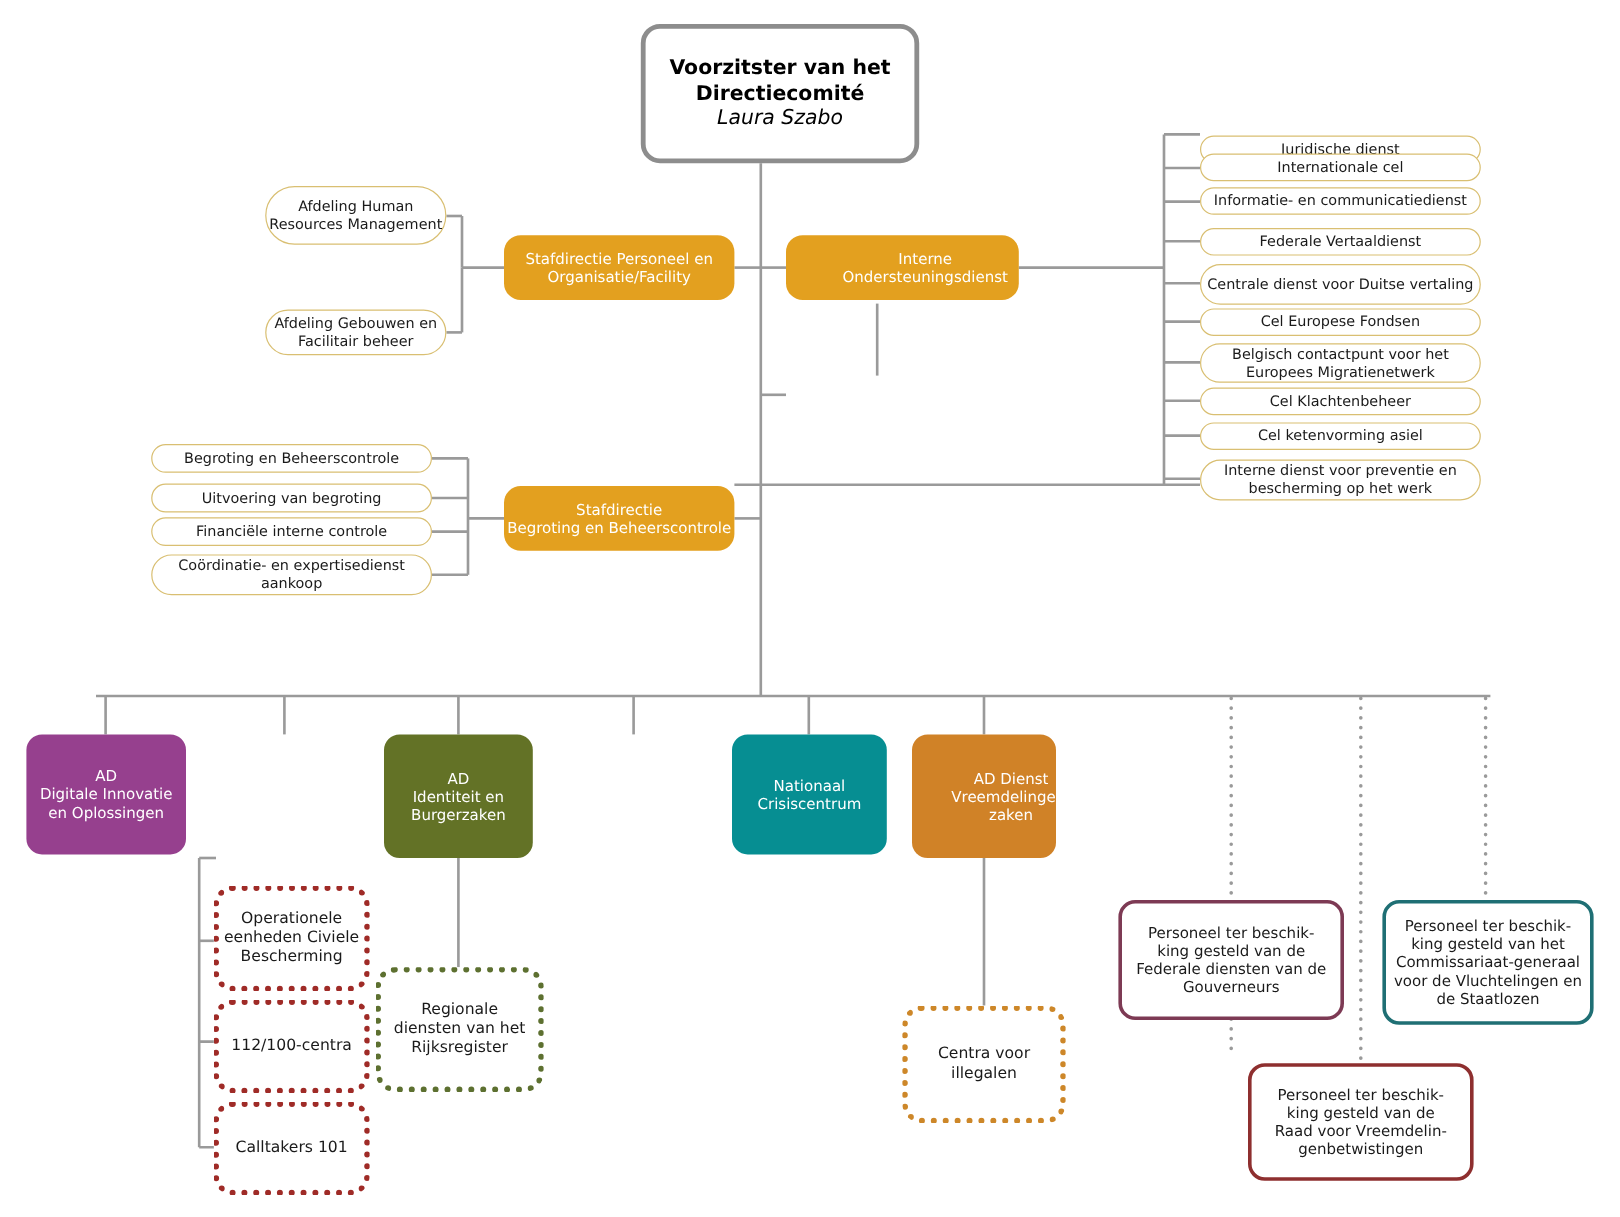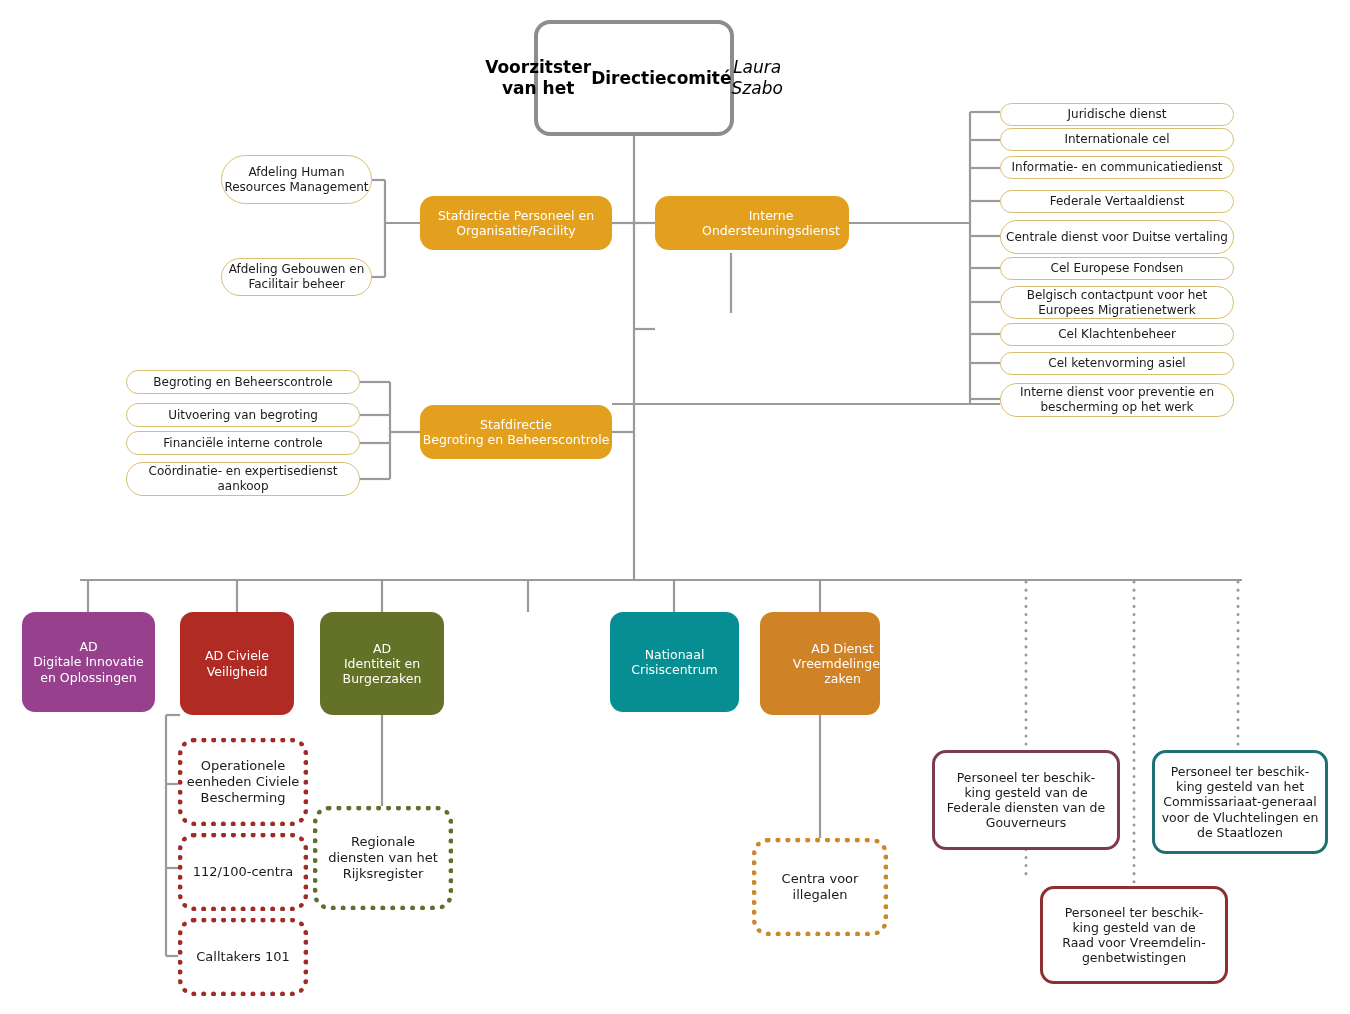--- a/index.html
+++ b/index.html
@@ -100,21 +100,21 @@
       <path d="M166,784 L180,784"></path>
       <path d="M166,868 L180,868"></path>
       <path d="M166,956 L180,956"></path>
 
       <path d="M382,715 L382,806"></path>
 
       <path d="M820,715 L820,838"></path>
     </g>
   </svg>
 
-  <div class="node chair" style="left:534px;top:20px;width:200px;height:116px;">
+  <div class="node chair" style="left:534px;top:20px;width:232px;height:116px;flex-direction:column;">
     <span class="t1">Voorzitster van het</span>
     <span class="t1">Directiecomité</span>
     <span class="t2">Laura Szabo</span>
   </div>
 
   <div class="node orange" style="left:420px;top:196px;width:192px;height:54px;flex-direction:column;">
     <span>Stafdirectie Personeel en</span>
     <span>Organisatie/Facility</span>
   </div>
 
@@ -122,21 +122,21 @@
     <span>Afdeling Human Resources Management</span>
   </div>
   <div class="node pill" style="left:221px;top:258px;width:151px;height:38px;">
     <span>Afdeling Gebouwen en Facilitair beheer</span>
   </div>
 
   <div class="node orange" style="left:655px;top:196px;width:194px;height:54px;padding-left:38px;">
     <span>Interne Ondersteuningsdienst</span>
   </div>
 
-  <div class="node pill" style="left:1000px;top:103px;width:234px;height:23px;">
+  <div class="node pill" style="left:1000px;top:113px;width:234px;height:23px;">
     <span>Juridische dienst</span>
     </div>
   <div class="node pill" style="left:1000px;top:128px;width:234px;height:23px;">
     <span>Internationale cel</span>
     </div>
   <div class="node pill" style="left:1000px;top:156px;width:234px;height:23px;">
     <span>Informatie- en communicatiedienst</span>
     </div>
   <div class="node pill" style="left:1000px;top:190px;width:234px;height:23px;">
     <span>Federale Vertaaldienst</span>
@@ -177,24 +177,20 @@
   <div class="node pill" style="left:126px;top:462px;width:234px;height:34px;">
     <span>Coördinatie- en expertisedienst aankoop</span>
     </div>
 
   <div class="node dept" style="left:22px;top:612px;width:133px;height:100px;background:#96408e;flex-direction:column;">
     <span>AD</span>
     <span>Digitale Innovatie</span>
     <span>en Oplossingen</span>
   </div>
 
-  <div class="node dept" style="left:180px;top:612px;width:114px;height:103px;background:#b02b24;flex-direction:column;">
-    <span>AD Civiele</span>
-    <span>Veiligheid</span>
-  </div>
 
   <div class="node dept" style="left:320px;top:612px;width:124px;height:103px;background:#637226;flex-direction:column;">
     <span>AD</span>
     <span>Identiteit en</span>
     <span>Burgerzaken</span>
   </div>
 
 
   <div class="node dept" style="left:610px;top:612px;width:129px;height:100px;background:#068e92;flex-direction:column;">
     <span>Nationaal</span>

